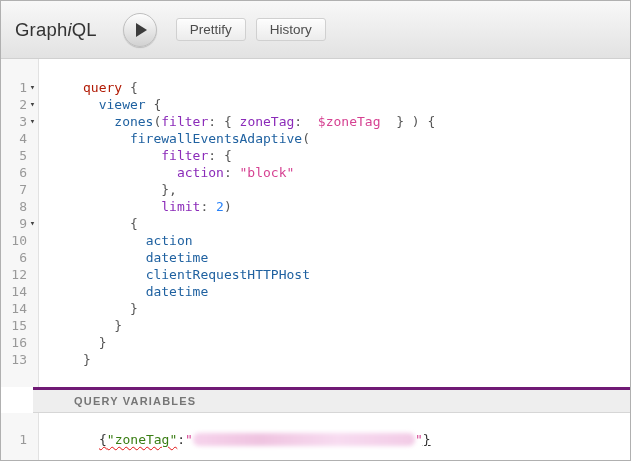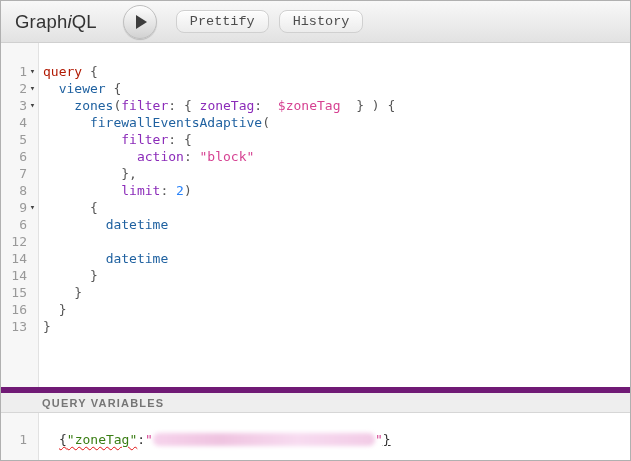--- a/index.html
+++ b/index.html
@@ -8,21 +8,21 @@
     width:631px; height:461px;
     border:1px solid #b0b0b0;
     display:flex; flex-direction:column;
     overflow:hidden;
     font-family:"Liberation Sans", sans-serif;
     background:#fff;
   }
 
   
   .toolbar {
-    flex:none; height:42px;
+    flex:none; height:58px;
     background:linear-gradient(#f8f8f8, #e2e2e2);
     border-bottom:1px solid #d0d0d0;
     display:flex; align-items:center;
   }
   .logo {
     margin-left:14px;
     font-size:18.5px; color:#333; letter-spacing:0.2px;
     cursor:default; white-space:nowrap;
   }
   .logo em { font-style:italic; }
@@ -39,22 +39,22 @@
     width:0; height:0;
     border-top:7px solid transparent;
     border-bottom:7px solid transparent;
     border-left:11px solid var(--c-playicon, #3c3c3c);
     margin-left:4px;
   }
   .tb-button {
     height:23px; padding:0 13px;
     margin-left:19px;
     background:linear-gradient(#fdfdfd, #ececec);
-    border:1px solid #d0d0d0; border-radius:8px;
-    font-family:Liberation Mono, monospace;
+    border:1px solid #d0d0d0; border-radius:3px;
+    font-family:Liberation Sans, sans-serif;
     font-size:13.5px; color:#4d4d4d;
     box-shadow:inset 0 1px 0 #fff;
     cursor:pointer;
   }
   .tb-button + .tb-button { margin-left:10px;text-align:center; }
 
   
   .pane {
     position:relative; background:#fff; overflow:hidden;
   }
@@ -72,21 +72,21 @@
     font-size:13px; white-space:pre;
   }
   .gut-num {
     flex:none; width:26px; text-align:right;
     color:var(--c-lineno, #999);
   }
   .gut-fold {
     flex:none; width:11px; text-align:center;
     color:#444; font-size:9px; line-height:17px;
   }
-  .code { flex:1; padding-left:5px; }
+  .code { flex:1; padding-left:5px;margin-left:40px; }
   #vars-pane .code { padding-left:21px; }
 
   .tk.kw   { color:var(--c-kw,   #B11A04); }
   .tk.prop { color:var(--c-prop, #1F61A0); }
   .tk.attr { color:var(--c-attr, #8B2BB9); }
   .tk.var  { color:var(--c-var,  #D64292); }
   .tk.str  { color:var(--c-str,  #D64292); }
   .tk.num  { color:var(--c-num,  #2882F9); }
   .tk.pun  { color:var(--c-pun,  #555555); }
   .tk.vkey { color:var(--c-vkey, #397D13); }
@@ -102,27 +102,28 @@
     display:inline-block; width:222px; height:13px;
     border-radius:6px; vertical-align:-2px;
     background:linear-gradient(90deg,#f6d3ec,#efc3e0 30%,#f7dbf0 65%,#f2cbe6);
     filter:blur(2px);
   }
 
   
   .vars-title {
     flex:none; height:26px;
     background:#eeeeee;
-    border-top:6px solid #701a75;
+    border-top:3px solid #701a75;
     border-bottom:1px solid #d6d6d6;
     display:flex; align-items:center;
     padding-left:41px;
     font-size:11px; font-weight:bold; letter-spacing:1.2px;
     color:#767676; text-transform:uppercase;
     cursor:row-resize;
+    margin-left:32px;
   }
 </style>
 </head>
 <body>
 
 <div id="app">
 
   <div class="toolbar">
     <div class="logo">
       <span>Graph</span><em>i</em><span>QL</span>
@@ -137,22 +138,23 @@
   <div class="pane" id="query-pane">
       <div class="cm-row"><span class="gut-num">1</span><span class="gut-fold">▾</span><span class="code"><span class="tk kw">query</span><span class="tk ws"> </span><span class="tk pun">{</span></span></div>
       <div class="cm-row"><span class="gut-num">2</span><span class="gut-fold">▾</span><span class="code"><span class="tk ws">  </span><span class="tk prop">viewer</span><span class="tk ws"> </span><span class="tk pun">{</span></span></div>
       <div class="cm-row"><span class="gut-num">3</span><span class="gut-fold">▾</span><span class="code"><span class="tk ws">    </span><span class="tk prop">zones</span><span class="tk pun">(</span><span class="tk attr">filter</span><span class="tk pun">:</span><span class="tk ws"> </span><span class="tk pun">{</span><span class="tk ws"> </span><span class="tk attr">zoneTag</span><span class="tk pun">:</span><span class="tk ws">  </span><span class="tk var">$zoneTag</span><span class="tk ws">  </span><span class="tk pun">}</span><span class="tk ws"> </span><span class="tk pun">)</span><span class="tk ws"> </span><span class="tk pun">{</span></span></div>
       <div class="cm-row"><span class="gut-num">4</span><span class="gut-fold"></span><span class="code"><span class="tk ws">      </span><span class="tk prop">firewallEventsAdaptive</span><span class="tk pun">(</span></span></div>
       <div class="cm-row"><span class="gut-num">5</span><span class="gut-fold"></span><span class="code"><span class="tk ws">          </span><span class="tk attr">filter</span><span class="tk pun">:</span><span class="tk ws"> </span><span class="tk pun">{</span></span></div>
       <div class="cm-row"><span class="gut-num">6</span><span class="gut-fold"></span><span class="code"><span class="tk ws">            </span><span class="tk attr">action</span><span class="tk pun">:</span><span class="tk ws"> </span><span class="tk str">"block"</span></span></div>
       <div class="cm-row"><span class="gut-num">7</span><span class="gut-fold"></span><span class="code"><span class="tk ws">          </span><span class="tk pun">},</span></span></div>
       <div class="cm-row"><span class="gut-num">8</span><span class="gut-fold"></span><span class="code"><span class="tk ws">          </span><span class="tk attr">limit</span><span class="tk pun">:</span><span class="tk ws"> </span><span class="tk num">2</span><span class="tk pun">)</span></span></div>
       <div class="cm-row"><span class="gut-num">9</span><span class="gut-fold">▾</span><span class="code"><span class="tk ws">      </span><span class="tk pun">{</span></span></div>
+      <div class="cm-row"><span class="gut-num">10</span><span class="gut-fold"></span><span class="code"><span class="tk ws">        </span><span class="tk prop">action</span></span></div>
       <div class="cm-row"><span class="gut-num">6</span><span class="gut-fold"></span><span class="code"><span class="tk ws">        </span><span class="tk prop">datetime</span></span></div>
-      <div class="cm-row"><span class="gut-num">12</span><span class="gut-fold"></span><span class="code"><span class="tk ws">        </span></span></div>
+      <div class="cm-row"><span class="gut-num">12</span><span class="gut-fold"></span><span class="code"><span class="tk ws">        </span><span class="tk prop">clientRequestHTTPHost</span></span></div>
       <div class="cm-row"><span class="gut-num">14</span><span class="gut-fold"></span><span class="code"><span class="tk ws">        </span><span class="tk prop">datetime</span></span></div>
       <div class="cm-row"><span class="gut-num">14</span><span class="gut-fold"></span><span class="code"><span class="tk ws">      </span><span class="tk pun">}</span></span></div>
       <div class="cm-row"><span class="gut-num">15</span><span class="gut-fold"></span><span class="code"><span class="tk ws">    </span><span class="tk pun">}</span></span></div>
       <div class="cm-row"><span class="gut-num">16</span><span class="gut-fold"></span><span class="code"><span class="tk ws">  </span><span class="tk pun">}</span></span></div>
       <div class="cm-row"><span class="gut-num">13</span><span class="gut-fold"></span><span class="code"><span class="tk pun">}</span></span></div>
     </div>
 
   <div class="vars-title">
     <span>QUERY VARIABLES</span>
   </div>

